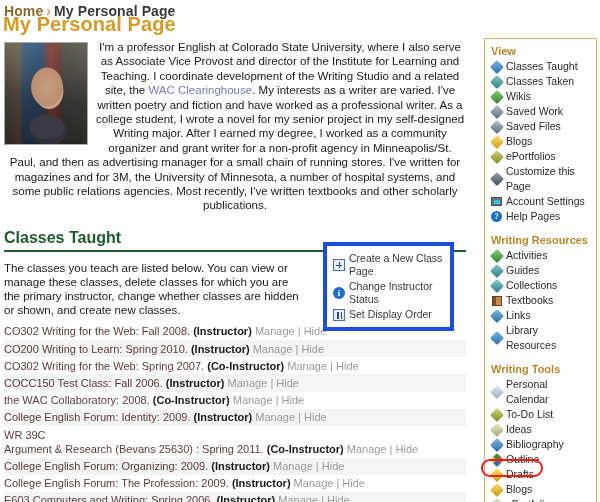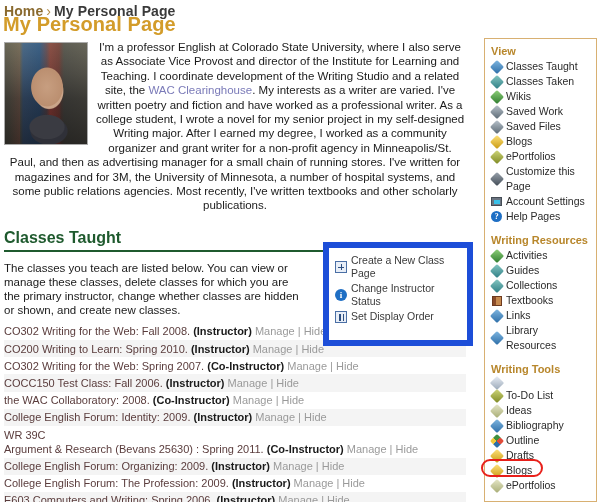--- a/index.html
+++ b/index.html
@@ -96,24 +96,24 @@
     font-size: 11.5px;
     line-height: 14px;
     color: #1a1a1a;
     width: 300px;
   }
 
   
   .action-box {
     position: absolute;
     left: 323px; top: 242px;
-    width: 150px;
-    border: 6px solid #1d4ed8;
+    width: 131px;
+    border: 4px solid #1d4ed8;
     background: #ffffff;
-    padding: 5px 6px 16px 6px;
+    padding: 5px 6px 5px 6px;
   }
   .action-item {
     display: flex;
     align-items: center;
     font-size: 10.5px;
     color: #3a3a3a;
     line-height: 13px;
     padding: 1px 0;
   }
   .action-item .ico {
@@ -427,20 +427,21 @@
         <span class="sico">
           <span class="gem gem-blue" style="display: block;"></span>
         </span>
         <span>Library Resources</span>
       </div>
       <div class="side-head gap">Writing Tools</div>
       <div class="side-item">
         <span class="sico">
           <span class="calico" style="display: block;"></span>
         </span>
+        <span>Personal Calendar</span>
       </div>
       <div class="side-item">
         <span class="sico">
           <span class="gem gem-olive" style="display: block;"></span>
         </span>
         <span>To-Do List</span>
       </div>
       <div class="side-item">
         <span class="sico">
           <span class="gem gem-pale" style="display: block;"></span>

